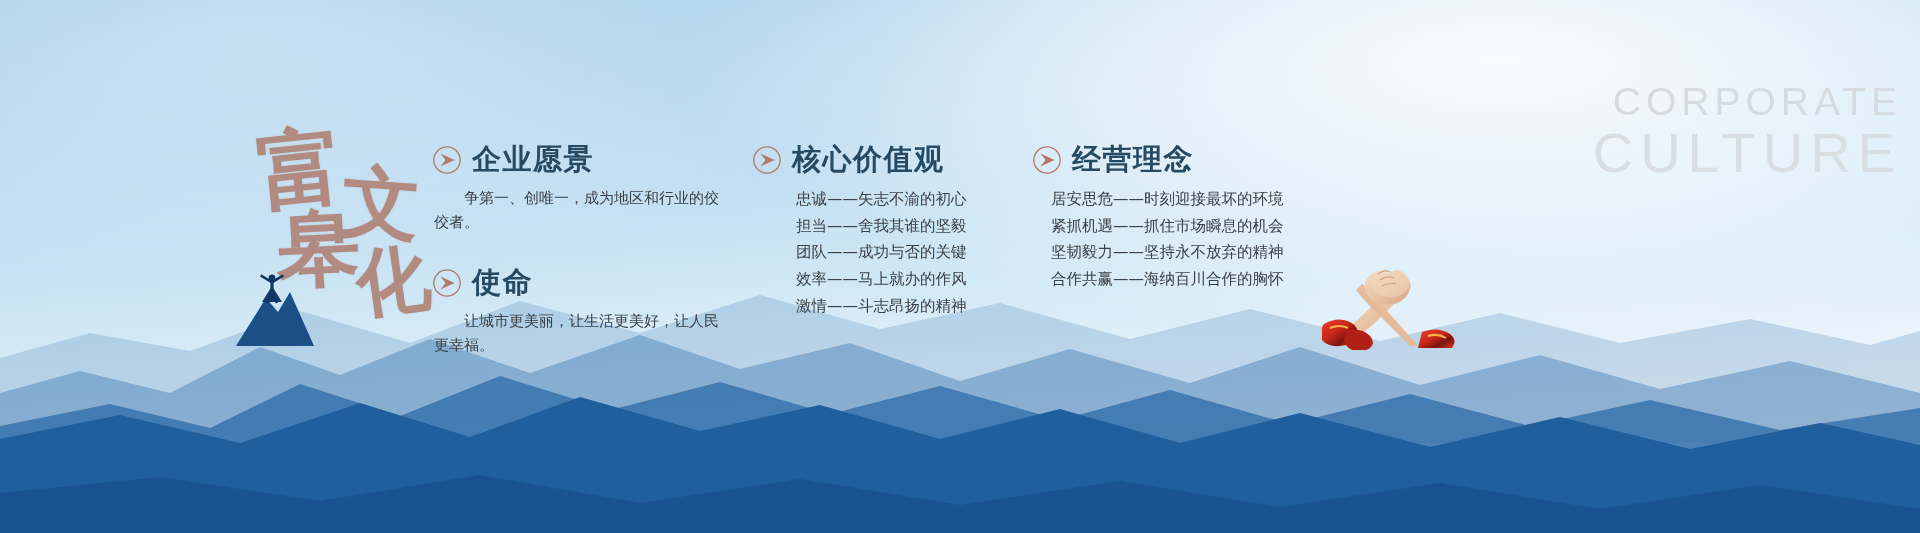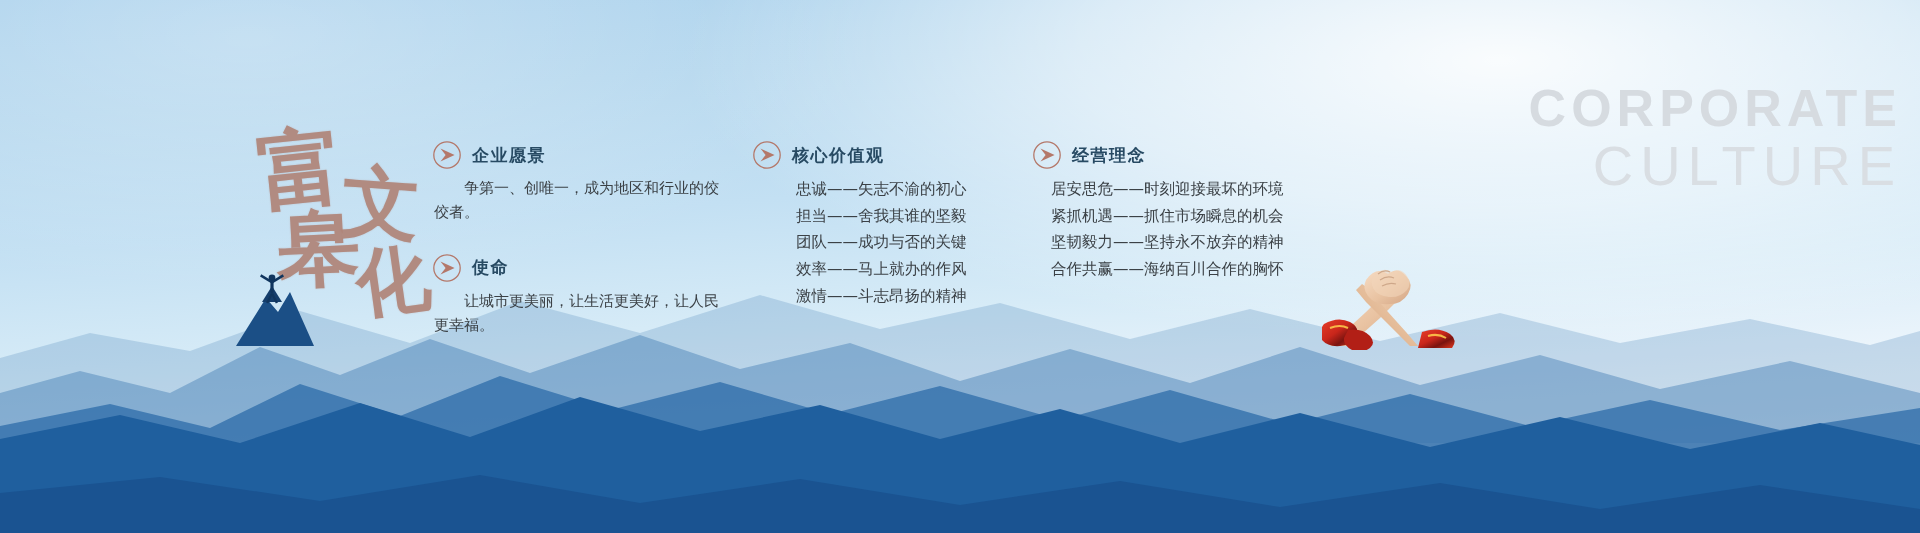--- a/index.html
+++ b/index.html
@@ -23,21 +23,21 @@
   .r3{height:215px;bottom:20px;opacity:.72;}
   .r4{height:190px;bottom:0;opacity:1;}
   .range svg{display:block;width:100%;height:100%;}
 
   
   #watermark{
     position:absolute;right:18px;top:82px;text-align:right;
     line-height:1.02;letter-spacing:5px;color:#d8dde1;
     user-select:none;pointer-events:none;
   }
-  #wm-l1{font-size:52px;font-weight:700;color:#d6dbe0;display:block;}
+  #wm-l1{font-size:39px;font-weight:400;color:#d6dbe0;display:block;}
   #wm-l2{font-size:56px;font-weight:400;color:#d9dee3;display:block;letter-spacing:7px;margin-top:2px;}
 
   
   #calligraphy{
     position:absolute;left:246px;top:104px;width:190px;height:220px;
     pointer-events:none;user-select:none;
   }
   .cg{
     position:absolute;
     font-family:"DejaVu Serif","Liberation Serif",serif;
@@ -61,21 +61,21 @@
   .col{position:absolute;top:0;}
   #col-vision{left:432px;top:140px;width:300px;}
   #col-values{left:752px;top:140px;width:250px;}
   #col-philosophy{left:1032px;top:140px;width:300px;}
 
   .block{margin-bottom:6px;}
   .head{display:flex;align-items:center;gap:10px;margin-bottom:6px;}
   .arrow-icon{width:30px;height:30px;flex:0 0 30px;display:block;}
   .head-title{
     font-family:"DejaVu Sans","Liberation Sans",sans-serif;
-    font-size:17px;font-weight:700;color:#274a63;letter-spacing:1.5px;
+    font-size:29px;font-weight:700;color:#274a63;letter-spacing:1.5px;
     white-space:nowrap;
   }
   .body-text{
     font-family:"DejaVu Sans","Liberation Sans",sans-serif;
     font-size:15px;color:#3b4146;line-height:1.62;
     text-indent:2em;margin:2px 0 0 2px;
   }
   .list{margin:3px 0 0 0;padding:0;list-style:none;}
   .list li{
     font-family:"DejaVu Sans","Liberation Sans",sans-serif;

